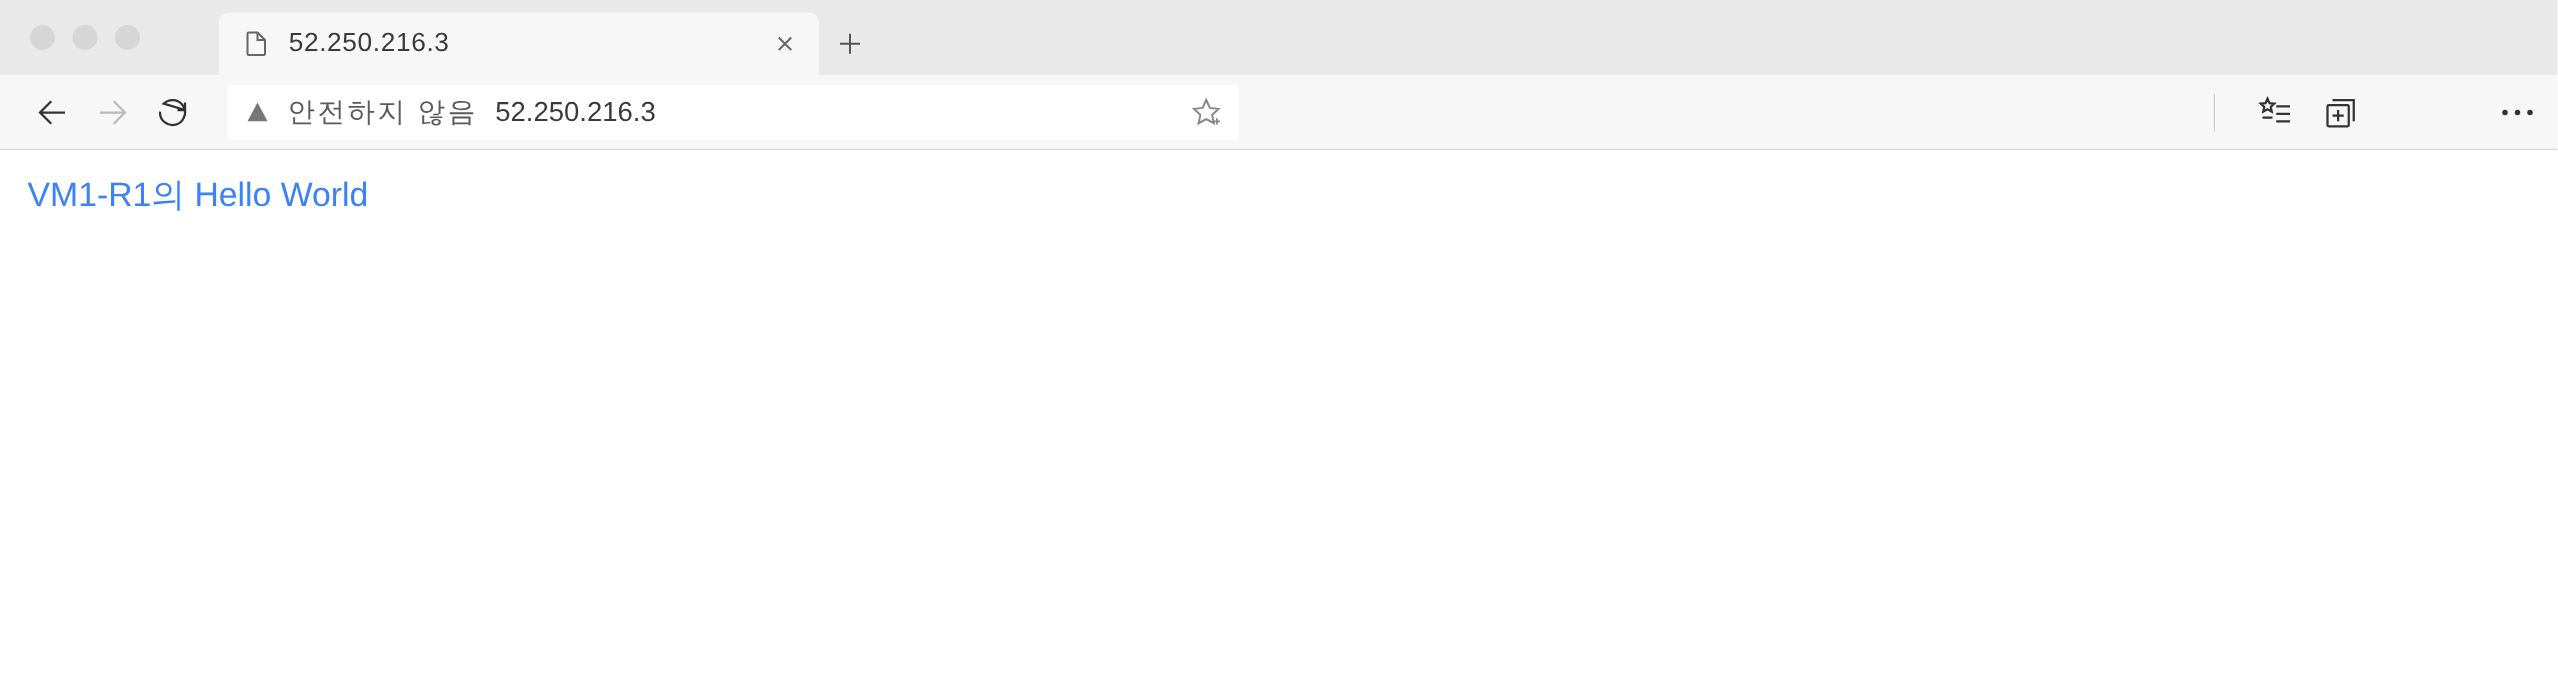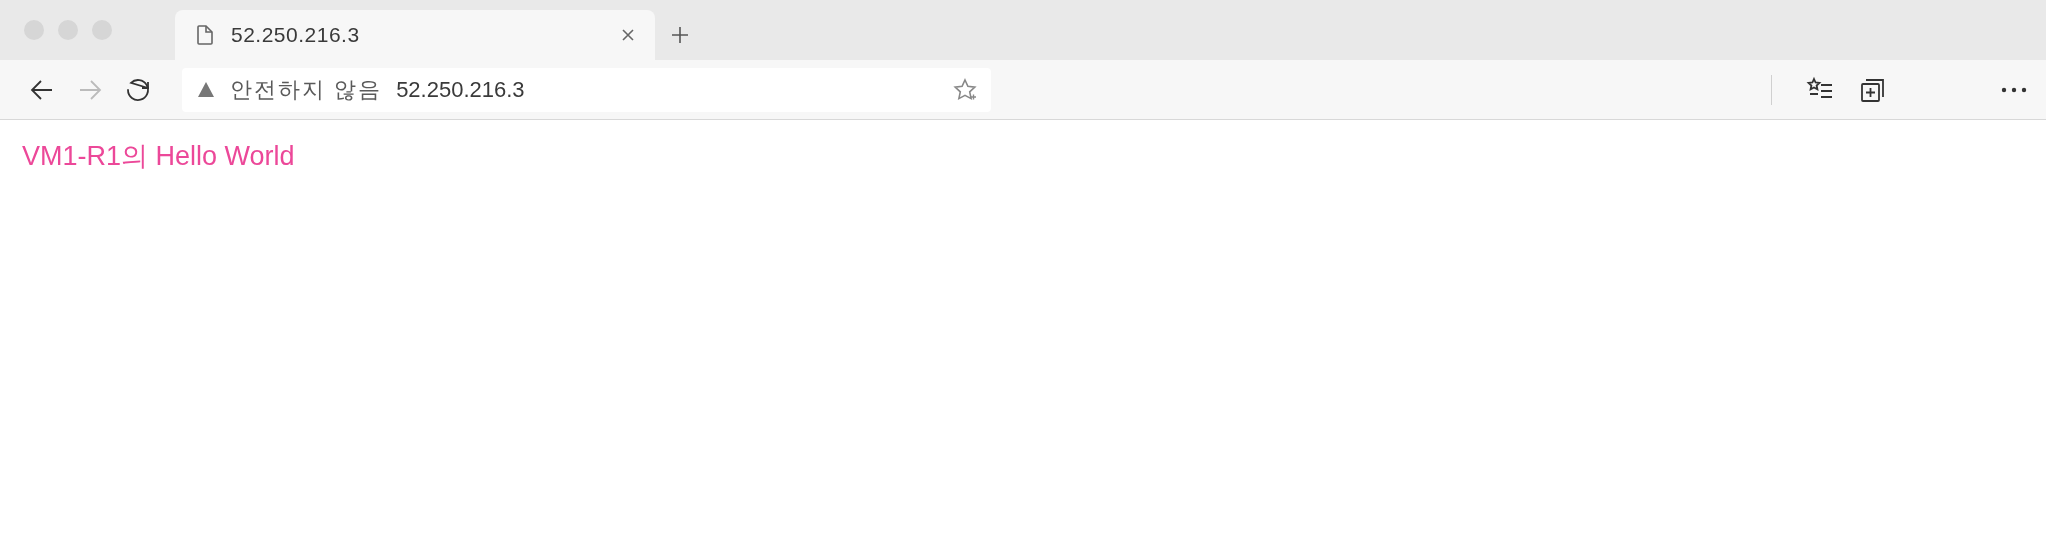--- a/index.html
+++ b/index.html
@@ -135,21 +135,21 @@
     }
     .toolbar-icon {
       color: #333;
       display: flex;
       align-items: center;
       cursor: pointer;
     }
     .content {
       padding: 18px 22px;
       font-size: 27px;
-      color: #ec4899;
+      color: #3b82f6;
     }
   </style>
 </head>
 <body>
 
 <div class="titlebar">
   <div class="traffic-lights">
     <div class="traffic-light"></div>
     <div class="traffic-light"></div>
     <div class="traffic-light"></div>

